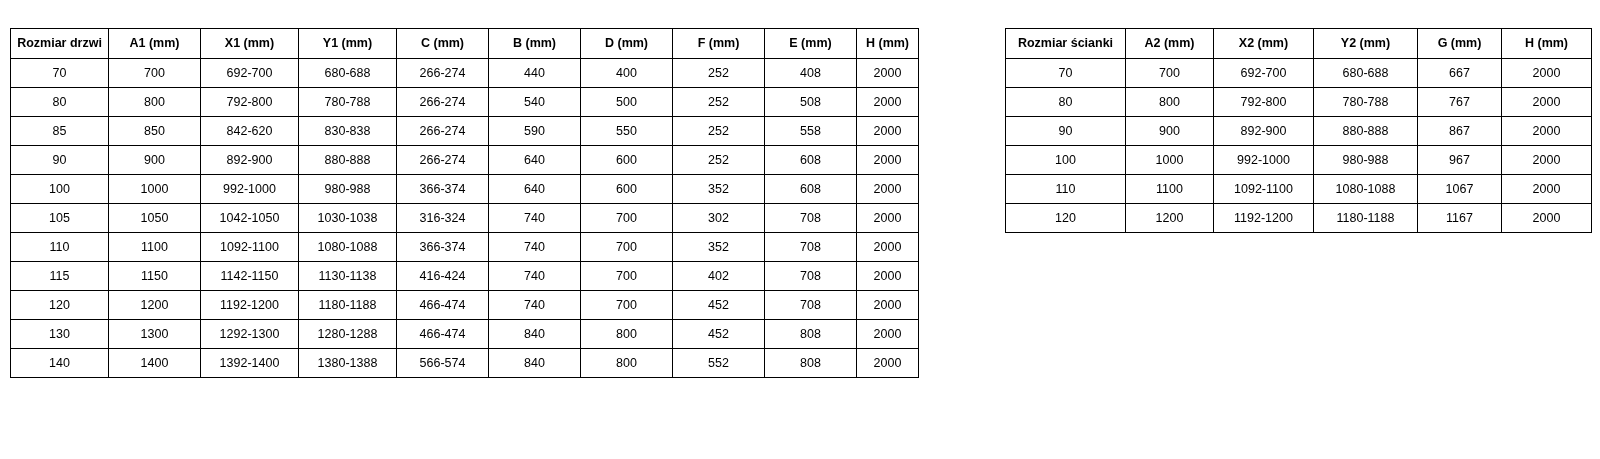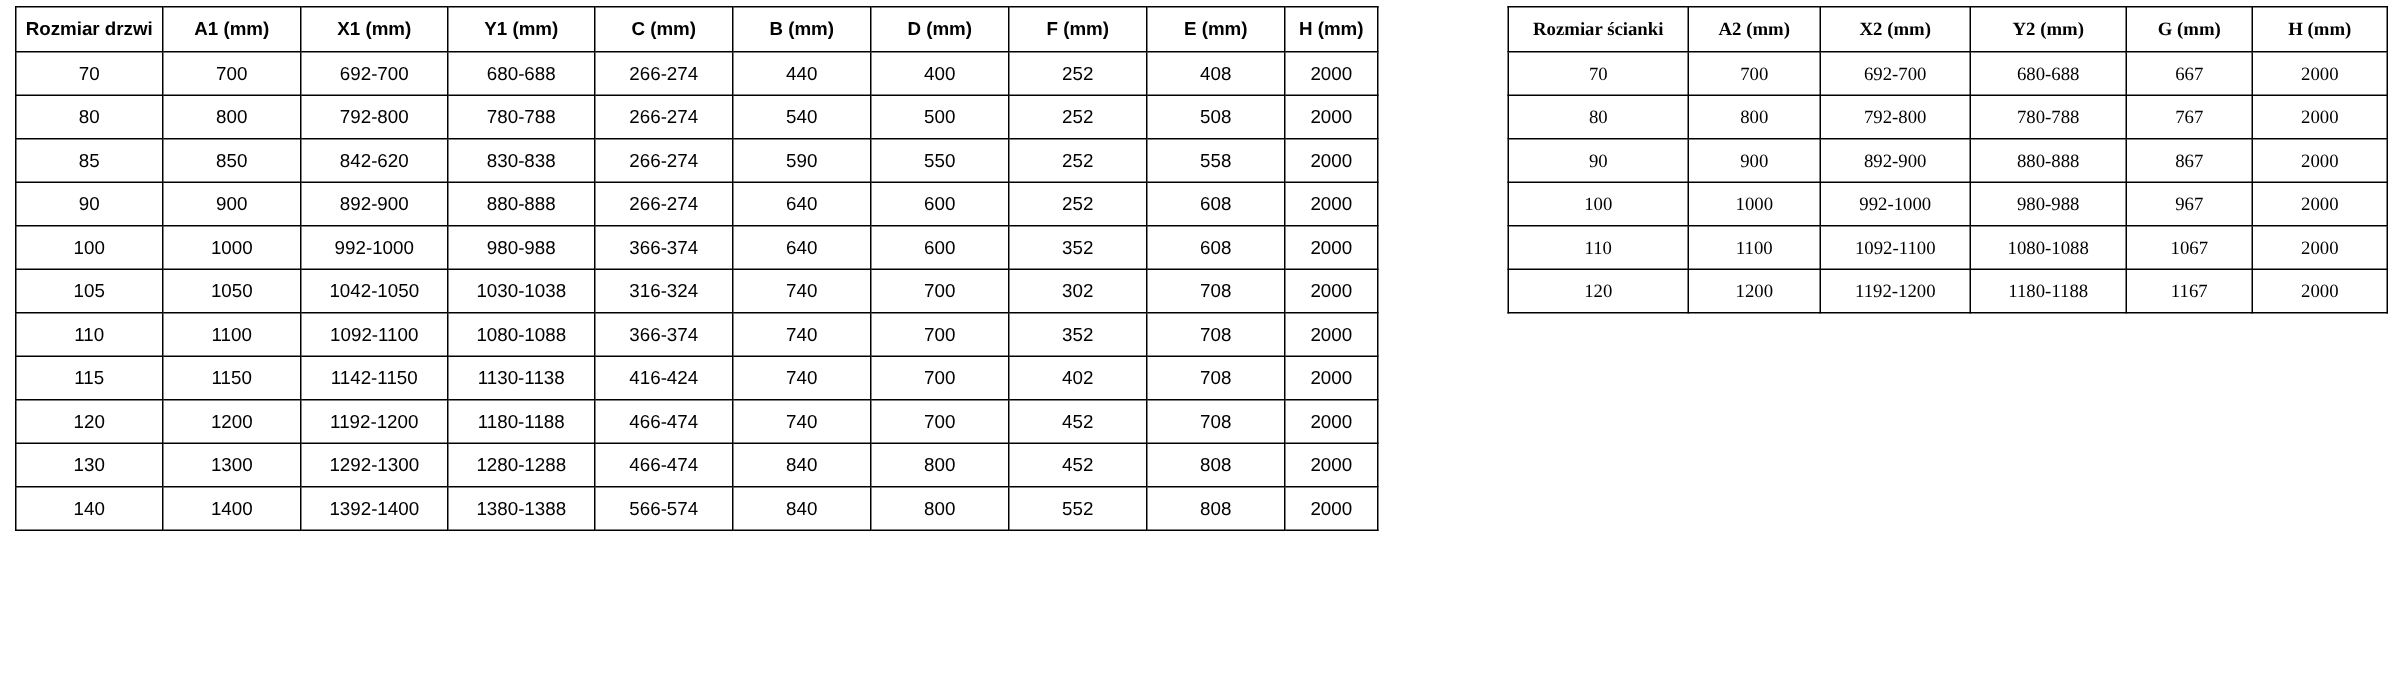--- a/index.html
+++ b/index.html
@@ -11,32 +11,32 @@
     width: 1600px;
     height: 459px;
     font-family: "Liberation Sans", sans-serif;
     color: #000000;
     overflow: hidden;
   }
   .page {
     position: relative;
     width: 1600px;
     height: 413px;
+    margin-top: 24px;
   }
   .table-wrap {
     position: absolute;
   }
   #doors-table-wrap {
     left: 10px;
     top: 4px;
   }
   #wall-table-wrap {
     left: 1005px;
     top: 4px;
-    font-family: Liberation Serif, serif;
   }
   table.spec {
     border-collapse: collapse;
     table-layout: fixed;
   }
   table.spec td, table.spec th {
     border: 1px solid #000000;
     text-align: center;
     vertical-align: middle;
     font-size: 12.5px;

